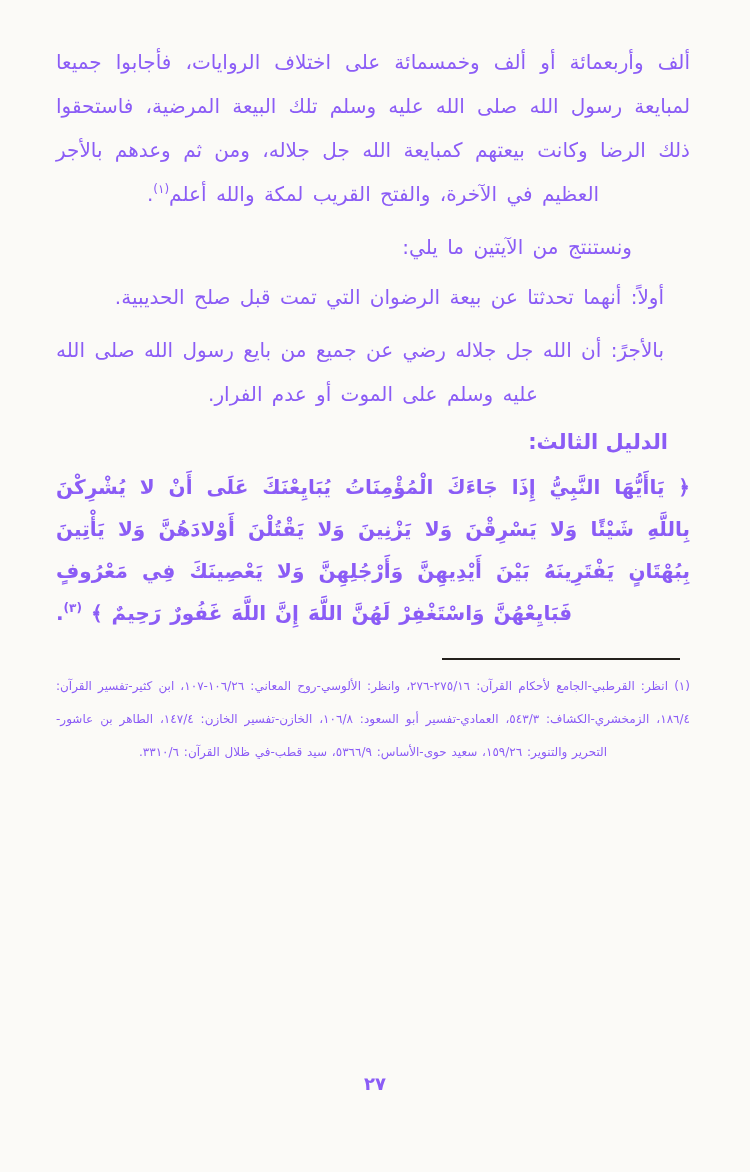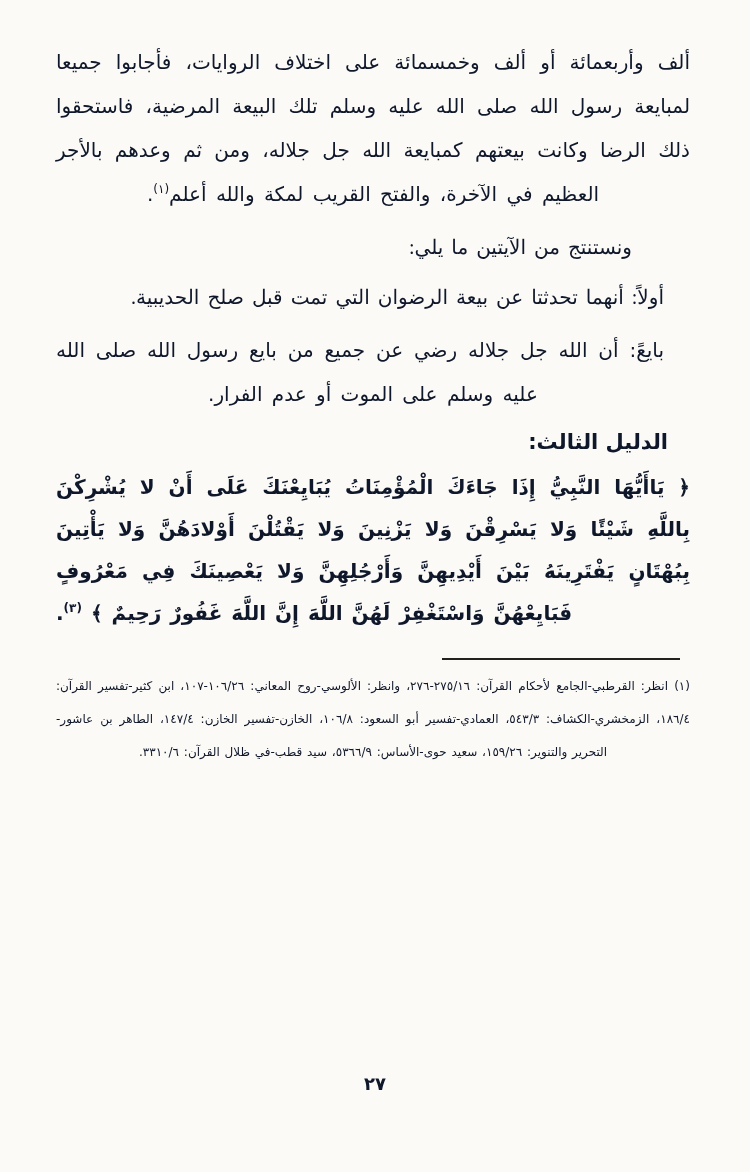--- a/index.html
+++ b/index.html
@@ -5,41 +5,41 @@
   html, body {
     margin: 0;
     padding: 0;
     background: #fbfaf7;
   }
   .page {
     position: relative;
     width: 750px;
     height: 1172px;
     background: #fbfaf7;
-    color: #0f172a;
+    color: #8b5cf6;
     font-family: "DejaVu Sans", sans-serif;
     direction: rtl;
     overflow: hidden;
   }
   .content {
     position: absolute;
     top: 40px;
     right: 60px;
     left: 56px;
   }
   p { margin: 0; }
 
   .body-p {
     font-size: 20px;
     line-height: 44px;
     text-align: justify;
     word-spacing: 3px;
   }
   .p-cont { text-align-last: center; }        
-  .p-single { text-align: right; text-align-last: right; font-family: Liberation Serif, serif; }
+  .p-single { text-align: right; text-align-last: right; }
   .indent-lg { text-indent: 58px; }
   .indent-item { text-indent: 26px; }
   .indent-lead { text-indent: 30px; }
   .mt-sm { margin-top: 6px; }
   .mt-md { margin-top: 9px; }
 
   .heading {
     font-size: 21px;
     font-weight: bold;
     line-height: 44px;
@@ -99,21 +99,21 @@
 <div class="page">
   <div class="content">
 
     <p class="body-p p-cont"><span>ألف وأربعمائة أو ألف وخمسمائة على اختلاف الروايات، فأجابوا جميعا لمبايعة رسول الله صلى الله عليه وسلم تلك البيعة المرضية، فاستحقوا ذلك الرضا وكانت بيعتهم كمبايعة الله جل جلاله، ومن ثم وعدهم بالأجر العظيم في الآخرة، والفتح القريب لمكة والله أعلم</span><sup class="fnref">(١)</sup><span>.</span></p>
 
     <p class="body-p p-single indent-lg mt-md">ونستنتج من الآيتين ما يلي:</p>
 
     <p class="body-p p-single indent-item mt-sm"><span>أولاً:</span>
       <span>أنهما تحدثتا عن بيعة الرضوان التي تمت قبل صلح الحديبية.</span></p>
 
-    <p class="body-p p-cont indent-item mt-md"><span>بايعً:</span>
+    <p class="body-p p-cont indent-item mt-md"><span>بالأجرً:</span>
       <span>أن الله جل جلاله رضي عن جميع من بايع رسول الله صلى الله عليه وسلم على الموت أو عدم الفرار.</span></p>
 
 
     <h2 class="heading">الدليل الثالث:</h2>
 
 
     <p class="verse"><span>﴿ يَاأَيُّهَا النَّبِيُّ إِذَا جَاءَكَ الْمُؤْمِنَاتُ يُبَايِعْنَكَ عَلَى أَنْ لا يُشْرِكْنَ بِاللَّهِ شَيْئًا وَلا يَسْرِقْنَ وَلا يَزْنِينَ وَلا يَقْتُلْنَ أَوْلادَهُنَّ وَلا يَأْتِينَ بِبُهْتَانٍ يَفْتَرِينَهُ بَيْنَ أَيْدِيهِنَّ وَأَرْجُلِهِنَّ وَلا يَعْصِينَكَ فِي مَعْرُوفٍ فَبَايِعْهُنَّ وَاسْتَغْفِرْ لَهُنَّ اللَّهَ إِنَّ اللَّهَ غَفُورٌ رَحِيمٌ ﴾</span> <sup class="fnref">(٣)</sup><span>.</span></p>
 
     <div class="fn-sep"></div>
 

